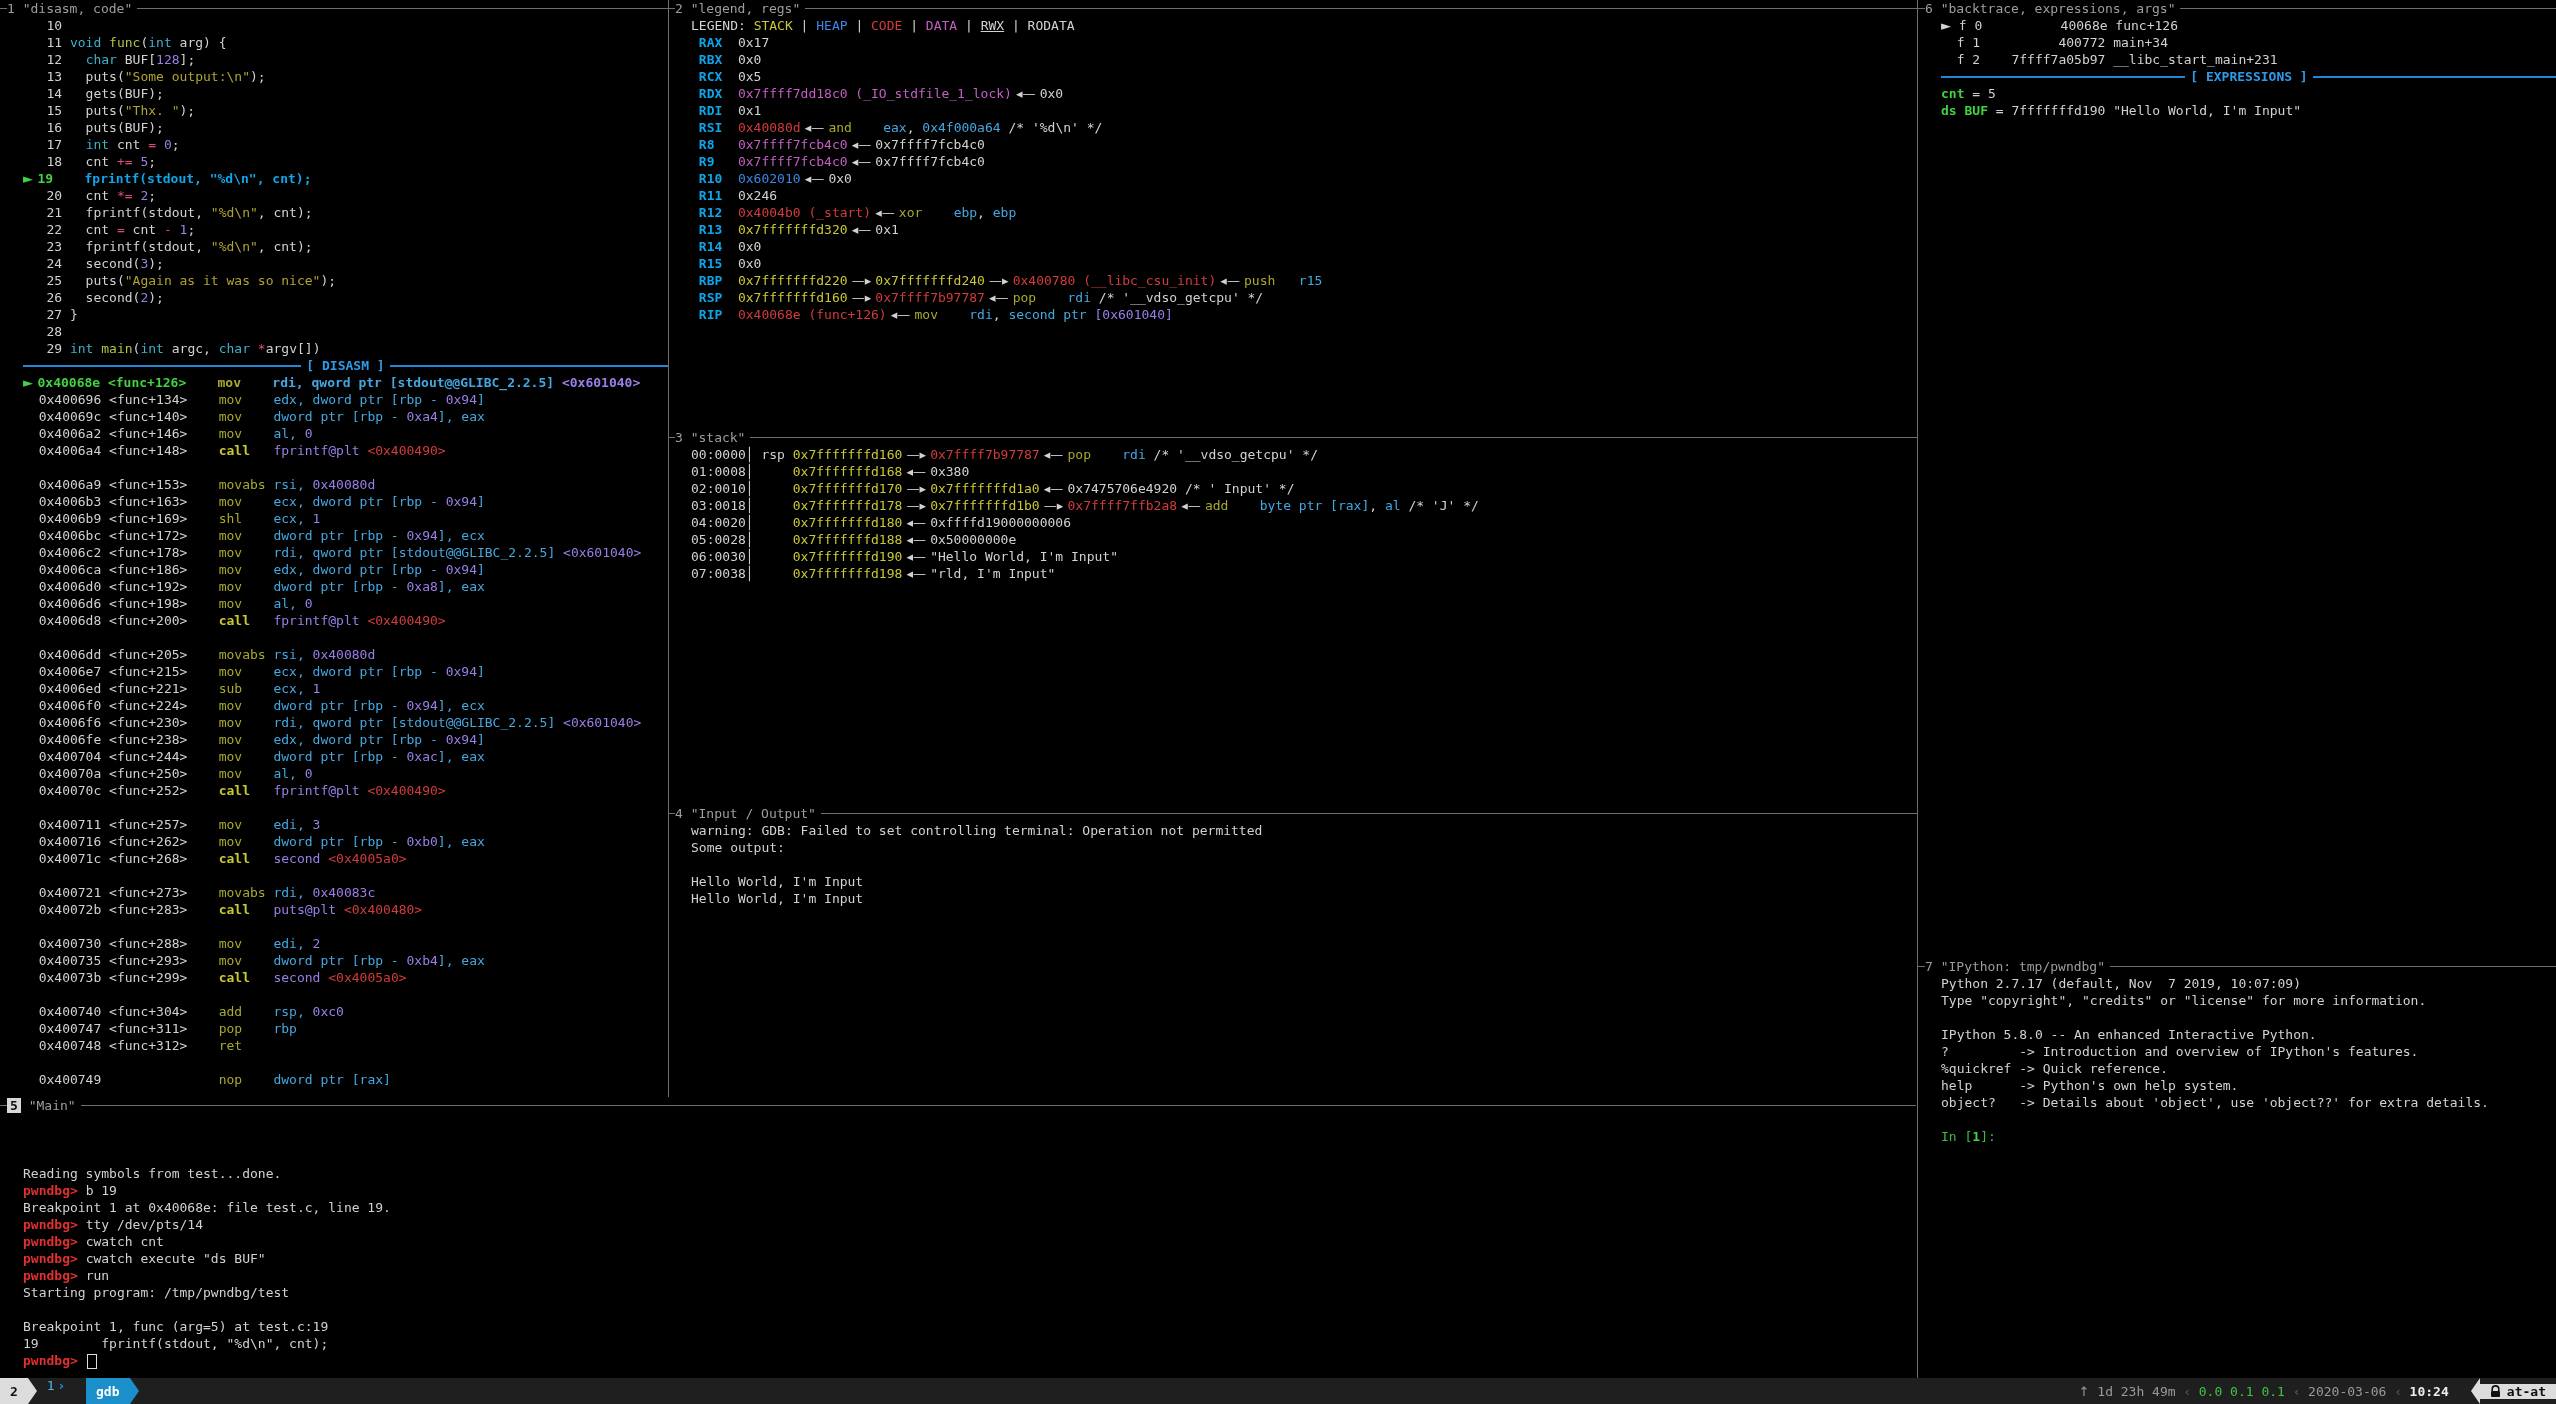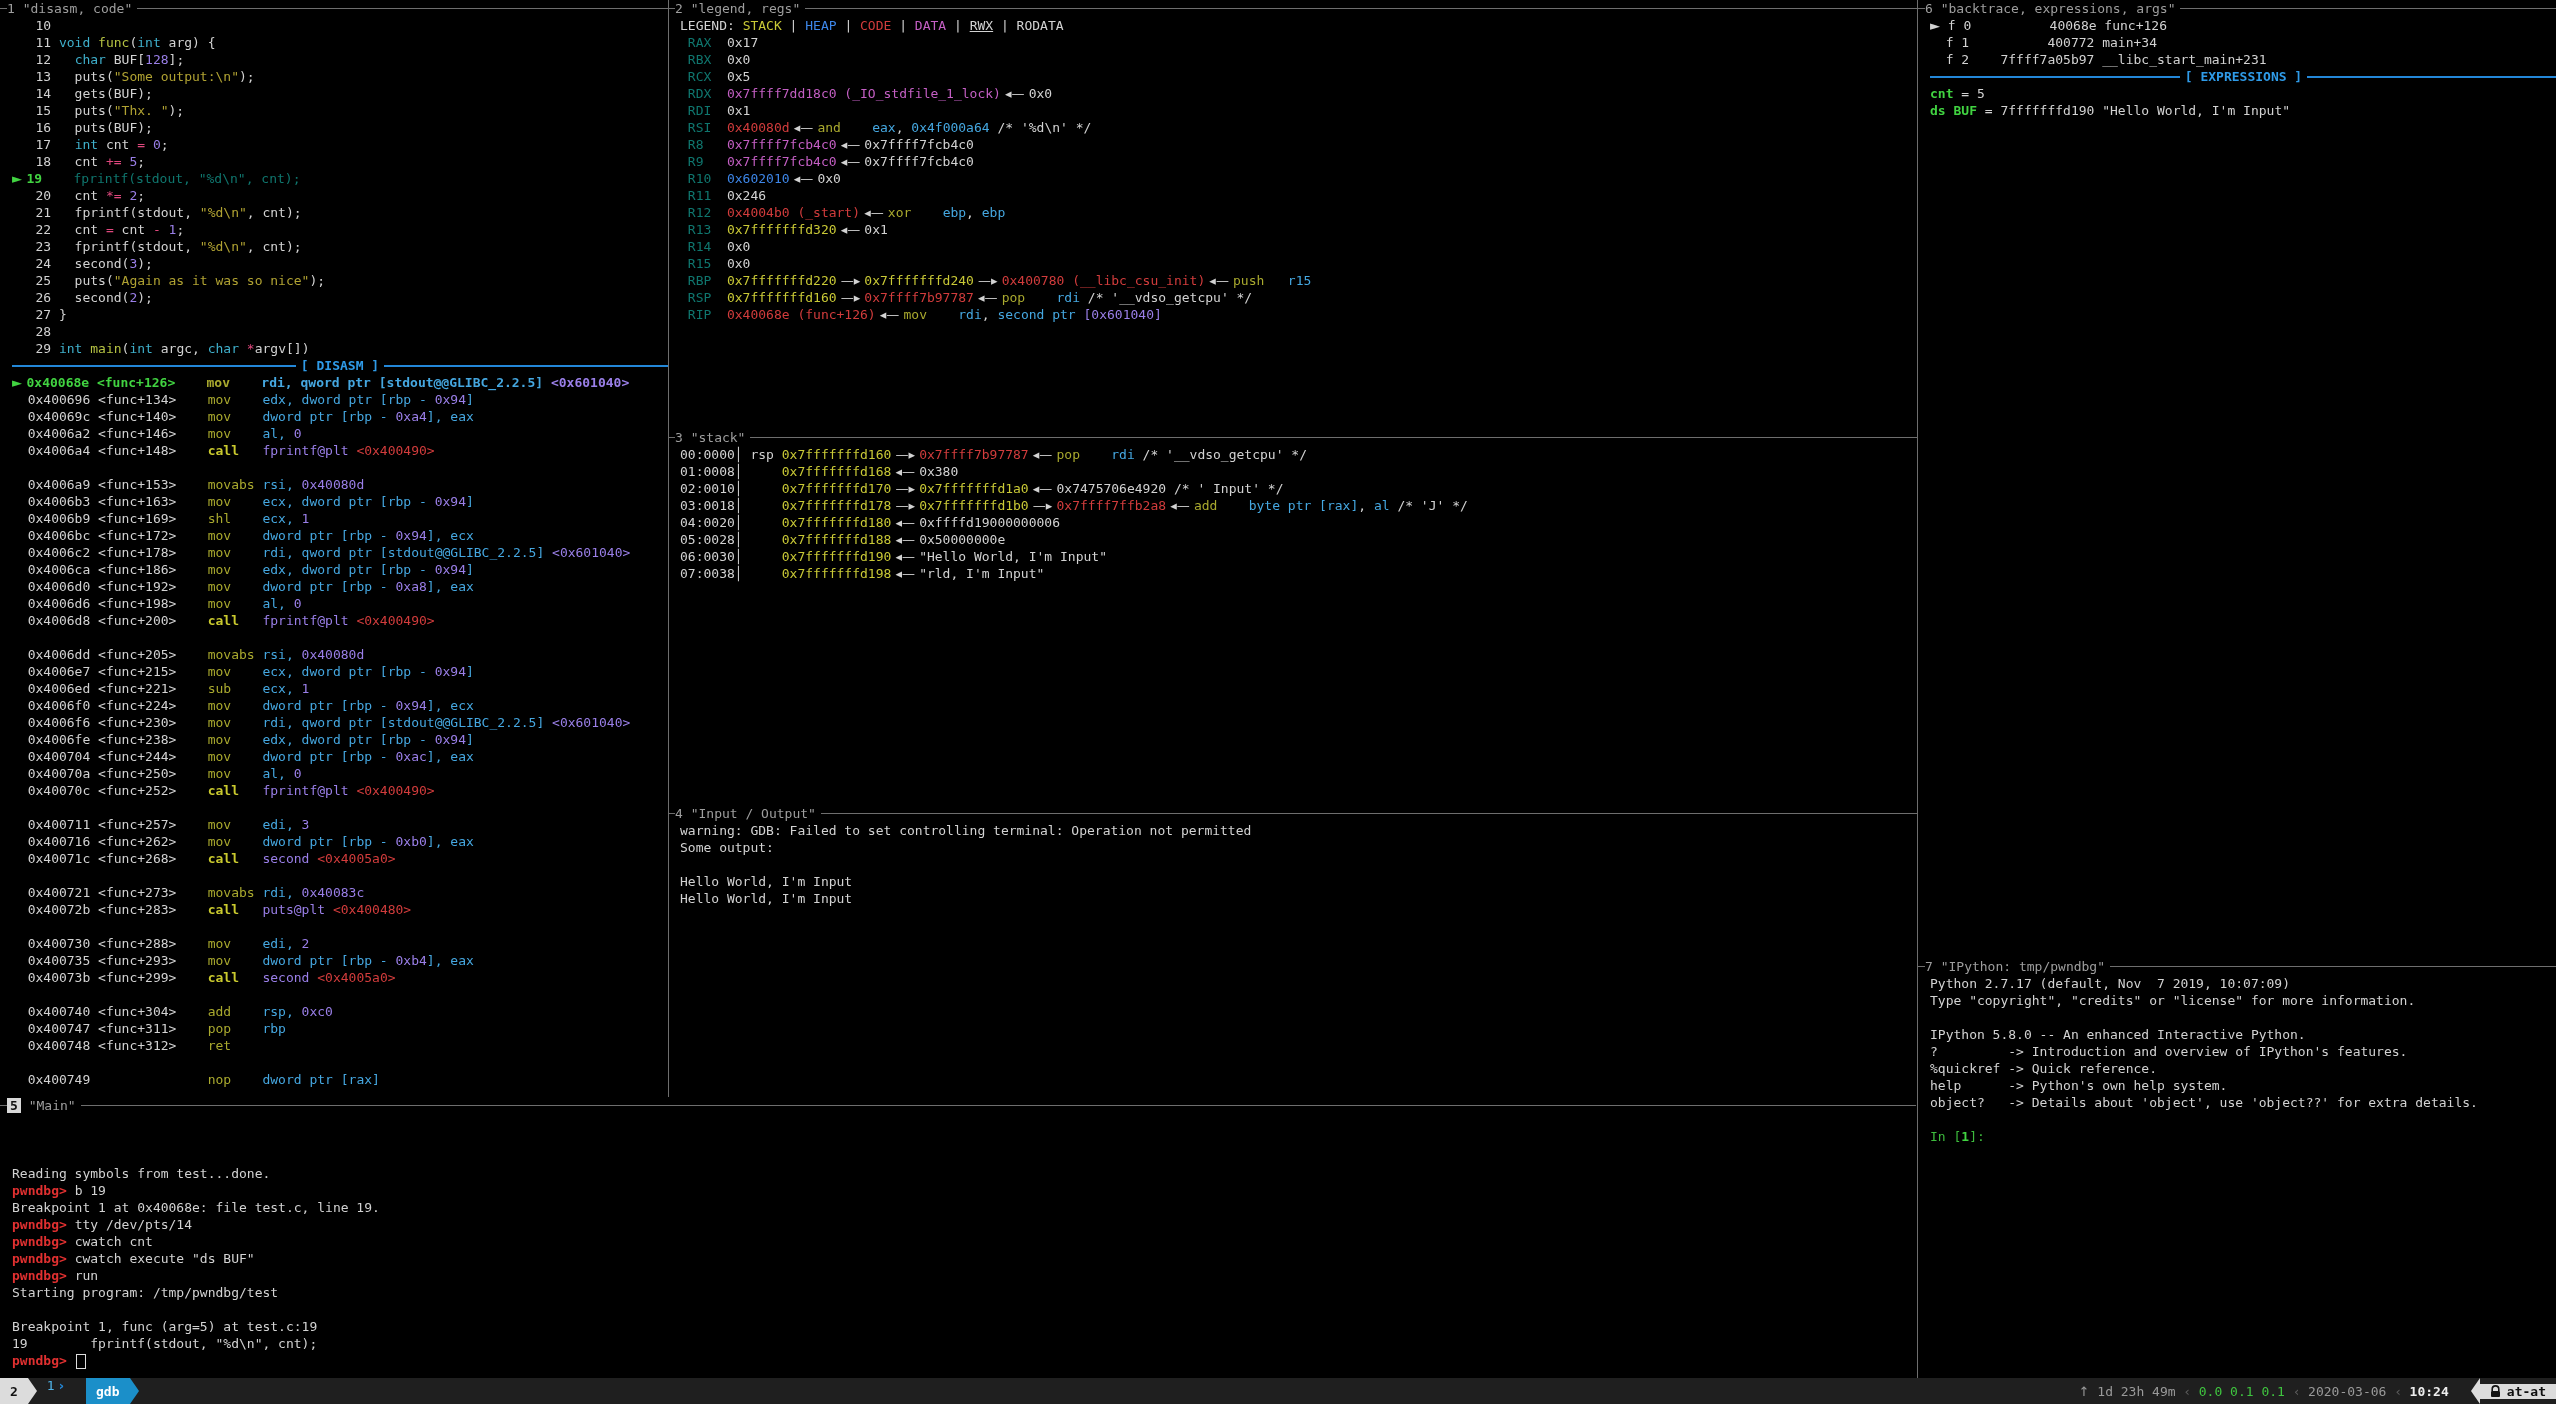--- a/index.html
+++ b/index.html
@@ -3,26 +3,26 @@
 <meta charset="utf-8">
 <style>
   html,body{margin:0;padding:0;background:#000;}
   #screen{position:relative;width:2556px;height:1404px;background:#000;overflow:hidden;
           font-family:"DejaVu Sans Mono",monospace;font-size:13px;color:#d2d2d2;}
   .pane{position:absolute;overflow:hidden;}
   .ptitle{height:17px;display:flex;align-items:center;color:#a0a0a0;white-space:pre;}
   .tick{width:7px;border-top:1px solid #6e6e6e;}
   .fill{flex:1;border-top:1px solid #6e6e6e;margin-left:5px;}
   .numactive{background:#d8d8d8;color:#111;font-weight:bold;padding:0 3px;}
-  .plines{padding-left:12px;}
+  .plines{padding-left:23px;}
   .row{height:17px;line-height:17px;white-space:pre;}
   .bsep{height:17px;display:flex;align-items:center;}
   .bfill{flex:1;border-top:2px solid #2387d8;}
   .bsep .lbl{color:#2f9be8;padding:0 5px;font-weight:bold;}
-  .w{color:#d2d2d2}.W{color:#0f766e;font-weight:normal}
+  .w{color:#d2d2d2}.W{color:#0ea5e9;font-weight:bold}
   .y{color:#c9c936}.r{color:#d23c3c}.m{color:#c45fc4}.p{color:#9a7fe8}
   .b{color:#45a7e0}.B{color:#3d86e8}.g{color:#3dbb3d}.G{color:#41d341;font-weight:bold}
   .o{color:#a9a92e}.cl{color:#c9c92e;font-weight:bold}.c{color:#3fb0cc}
   .f{color:#b5c242}.s{color:#b0a232}.k{color:#e0487e}
   .u{color:#d2d2d2;text-decoration:underline}
   .pr{color:#e03030;font-weight:bold}
   .X{font-weight:bold}
   .a{font-family:"DejaVu Sans",sans-serif}
   .gy{color:#9e9e9e}
   .cbox{display:inline-block;width:8px;height:13px;border:1px solid #ddd;vertical-align:middle;margin-left:1px;}

